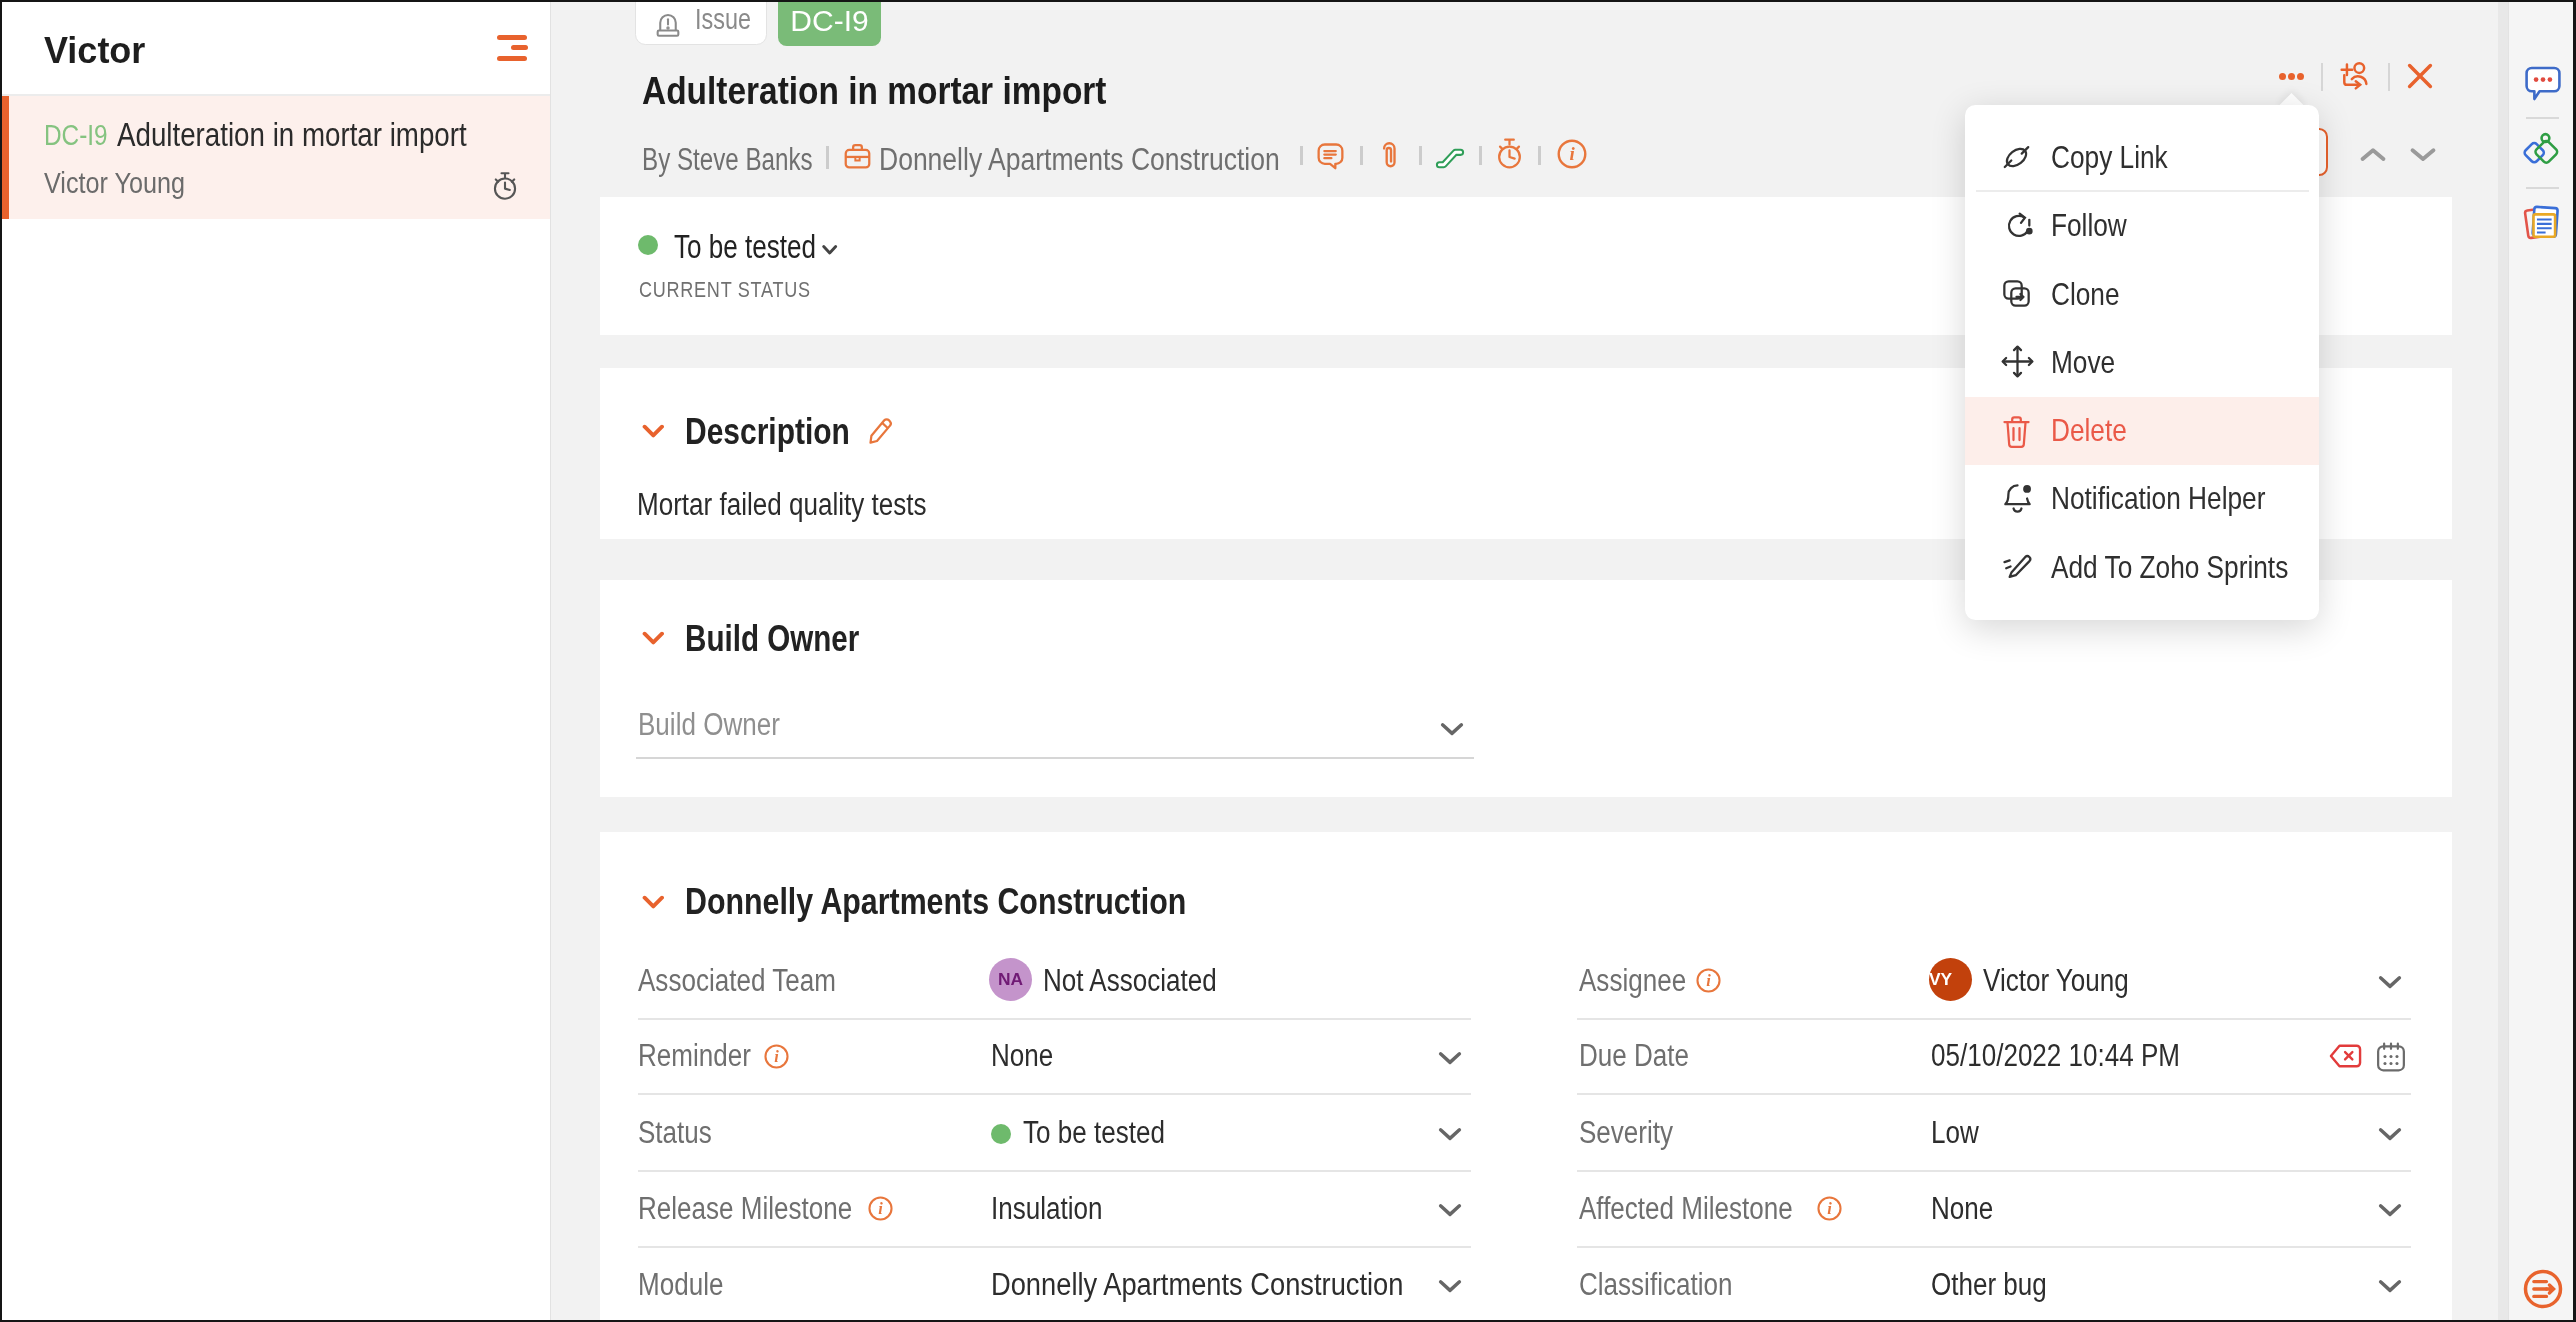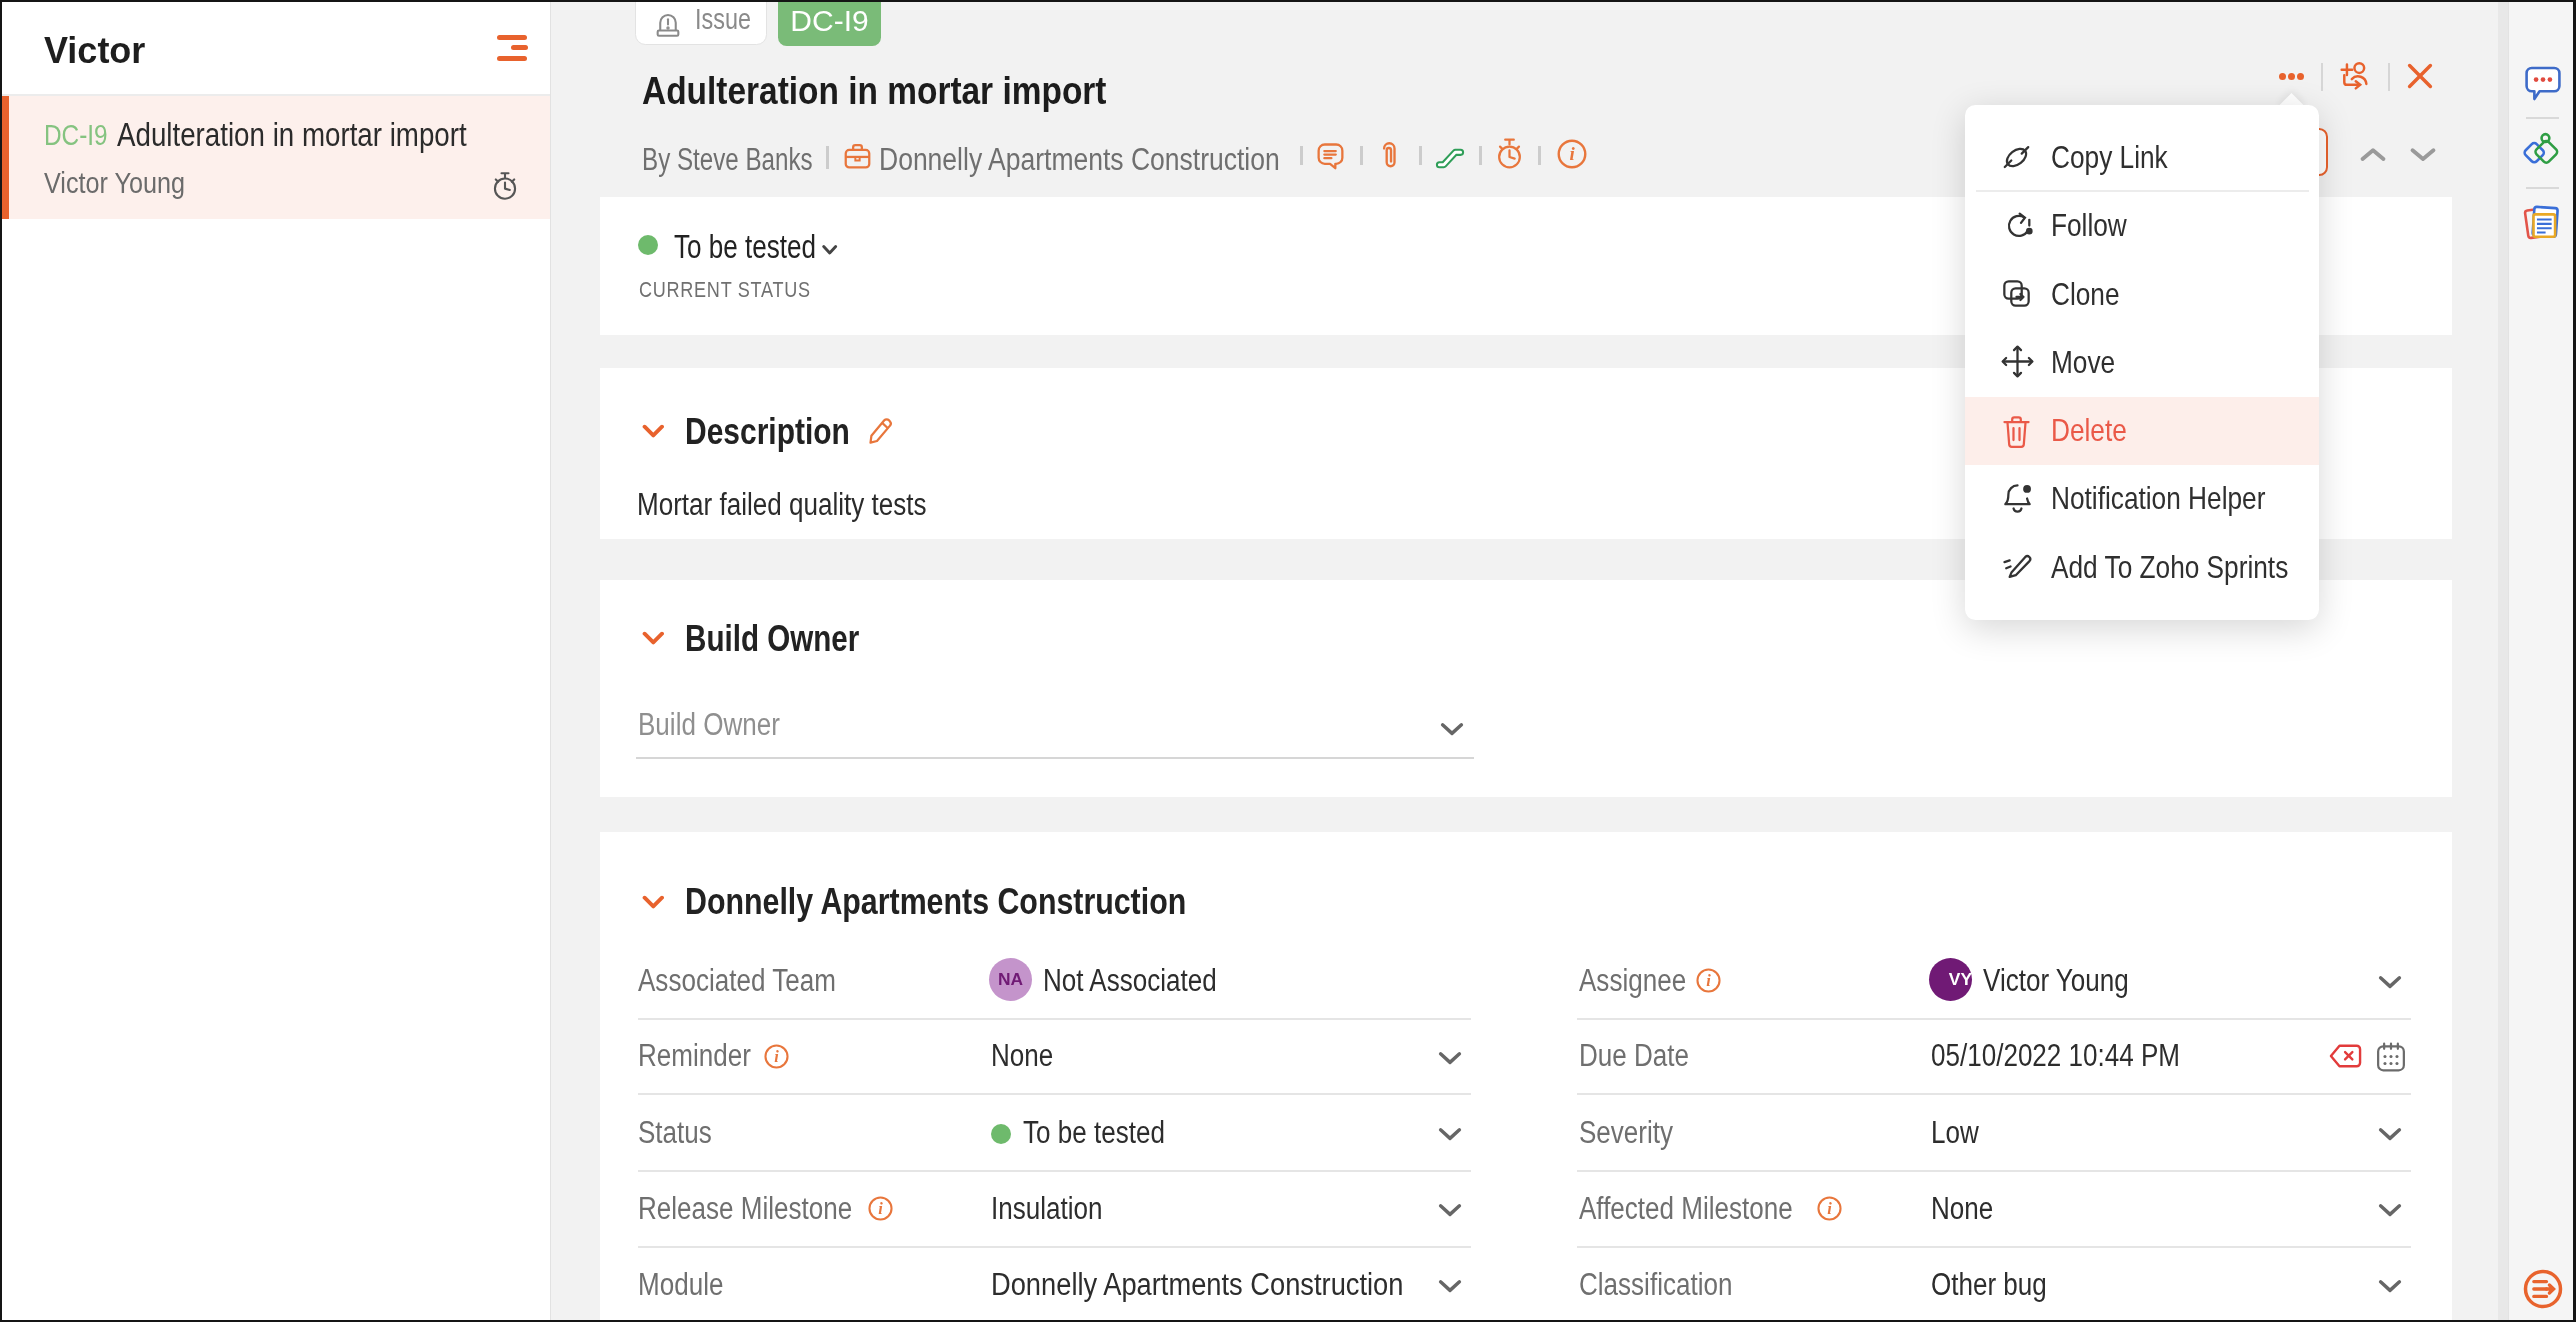--- a/index.html
+++ b/index.html
@@ -256,21 +256,21 @@
     </svg>
 </div>
 
 <div class="lbl abs t" style="left:1579px;top:963px;">Assignee</div>
 <div class="abs" style="left:1696px;top:968px;">
 <svg width="25" height="25" viewBox="0 0 29 29">
       <circle cx="14.5" cy="14.5" r="12.8" fill="none" stroke="#e8763c" stroke-width="2.4"></circle>
       <text x="14.5" y="21" font-family="Liberation Serif" font-style="italic" font-weight="bold" font-size="19" fill="#e8763c" text-anchor="middle">i</text>
     </svg>
 </div>
-<div class="abs" style="left:1929px;top:958px;width:43px;height:43px;border-radius:50%;background:#701a75;color:#fff;font-size:17.4px;font-weight:700;text-align:right;line-height:43px;">VY</div>
+<div class="abs" style="left:1929px;top:958px;width:43px;height:43px;border-radius:50%;background:#c2410c;color:#fff;font-size:17.4px;font-weight:700;text-align:left;line-height:43px;">VY</div>
 <div class="val abs t" style="left:1983px;top:963px;">Victor Young</div>
 <div class="abs" style="left:2378px;top:975px;">
 <svg width="24" height="15" viewBox="0 0 28 17">
       <polyline points="3,3 14,13 25,3" fill="none" stroke="#666" stroke-width="4" stroke-linecap="round" stroke-linejoin="round"></polyline>
     </svg>
 </div>
 
 <div class="lbl abs t" style="left:1579px;top:1038px;">Due Date</div>
 <div class="val abs t" style="left:1931px;top:1038px;">05/10/2022 10:44 PM</div>
 <div class="abs" style="left:2329px;top:1044px;">

